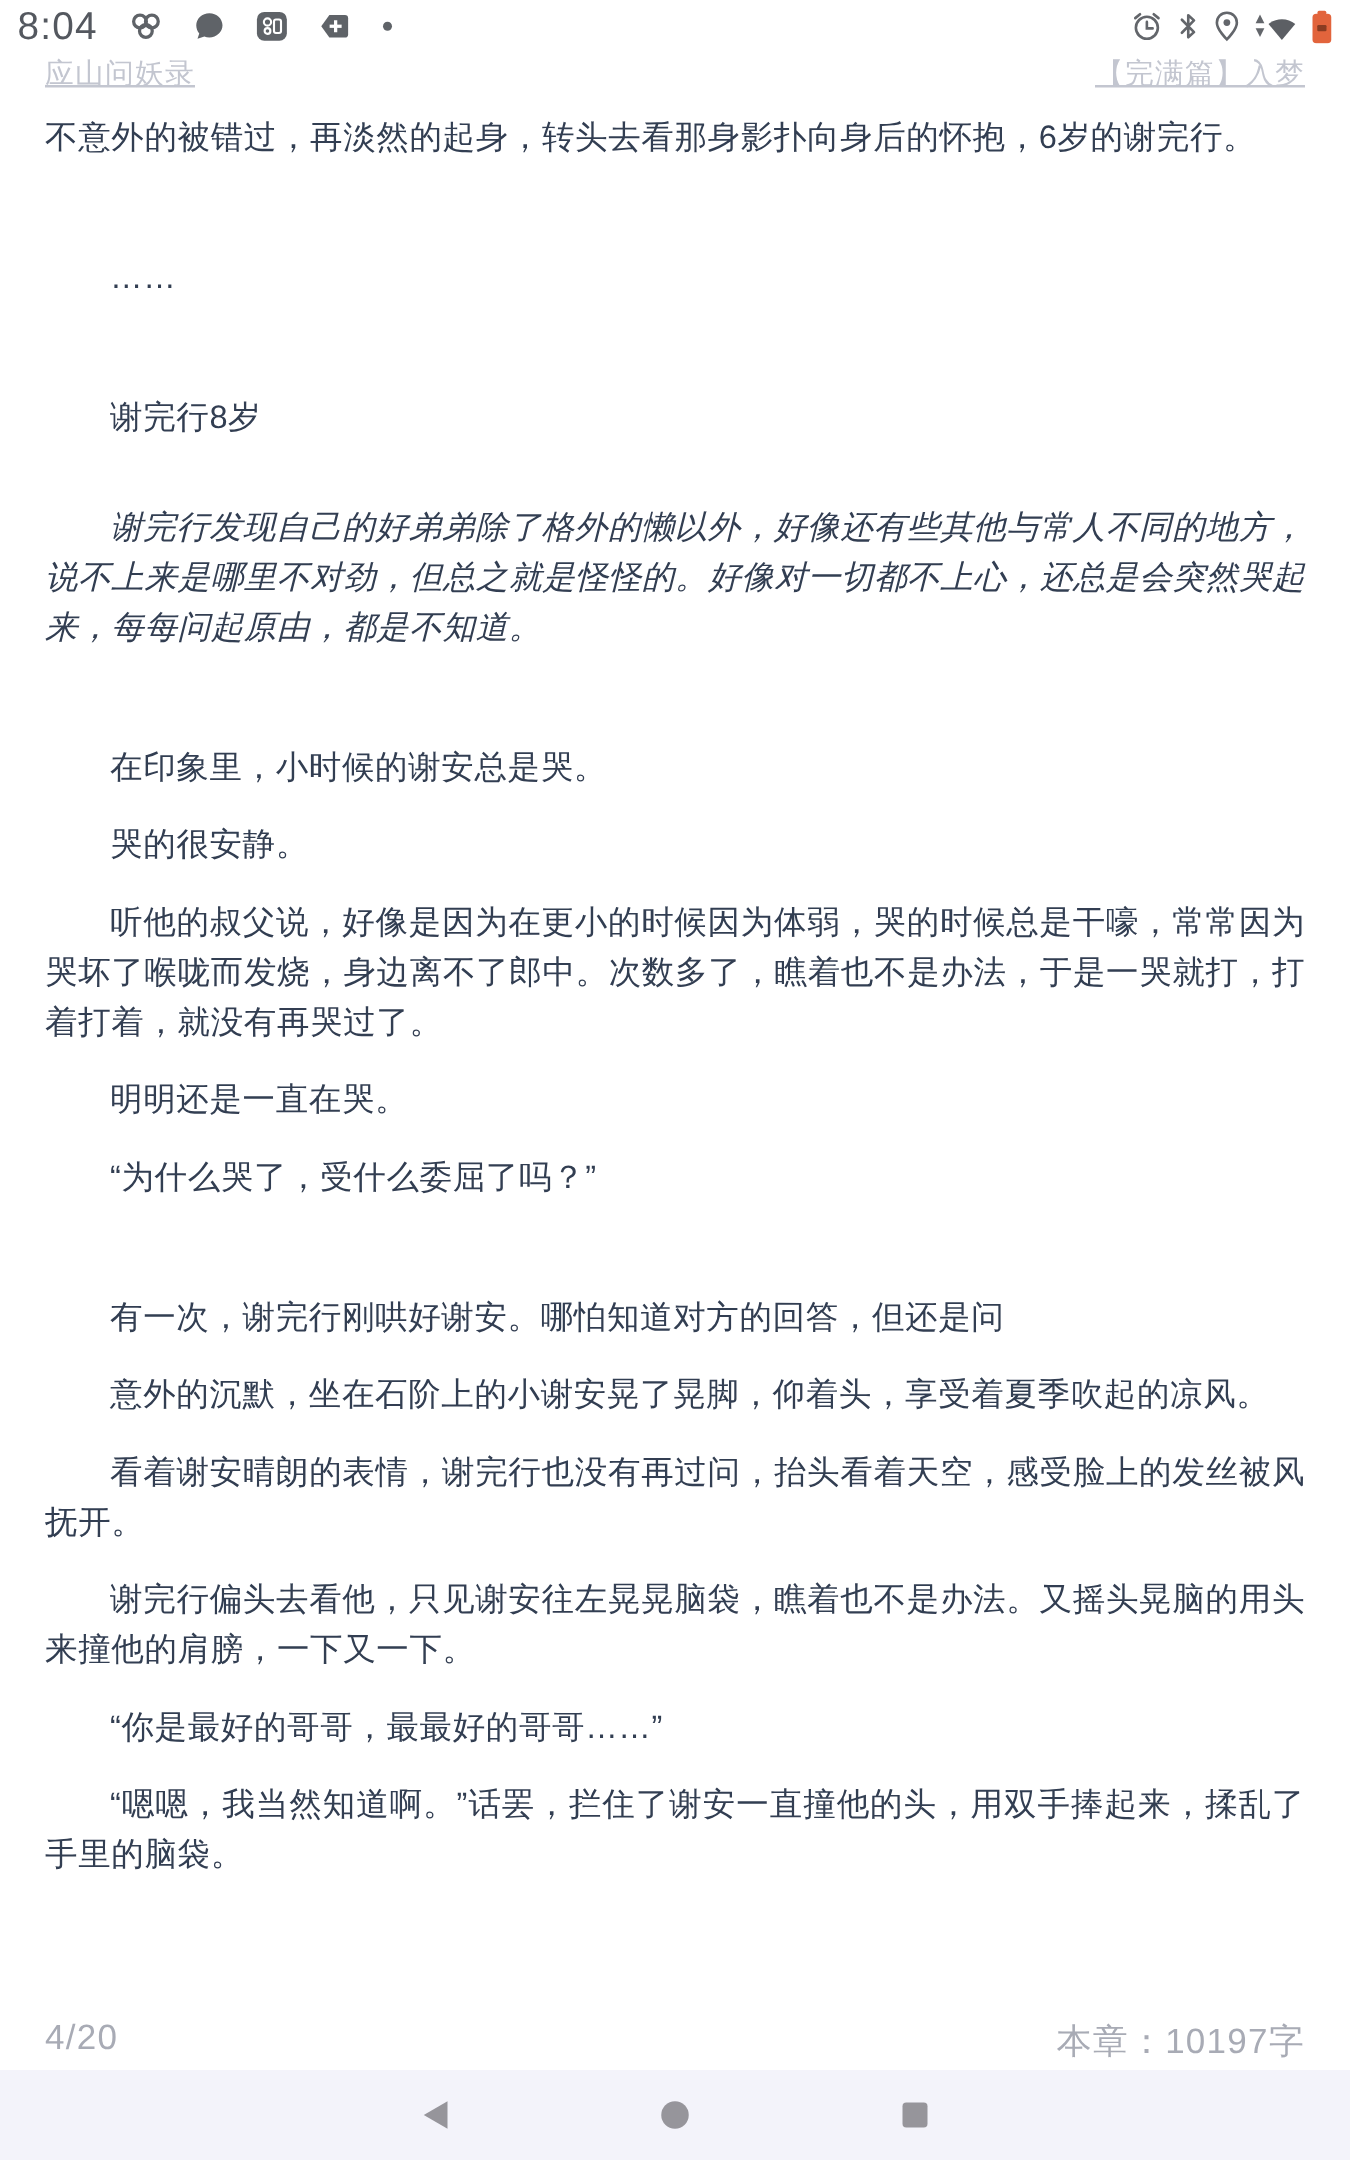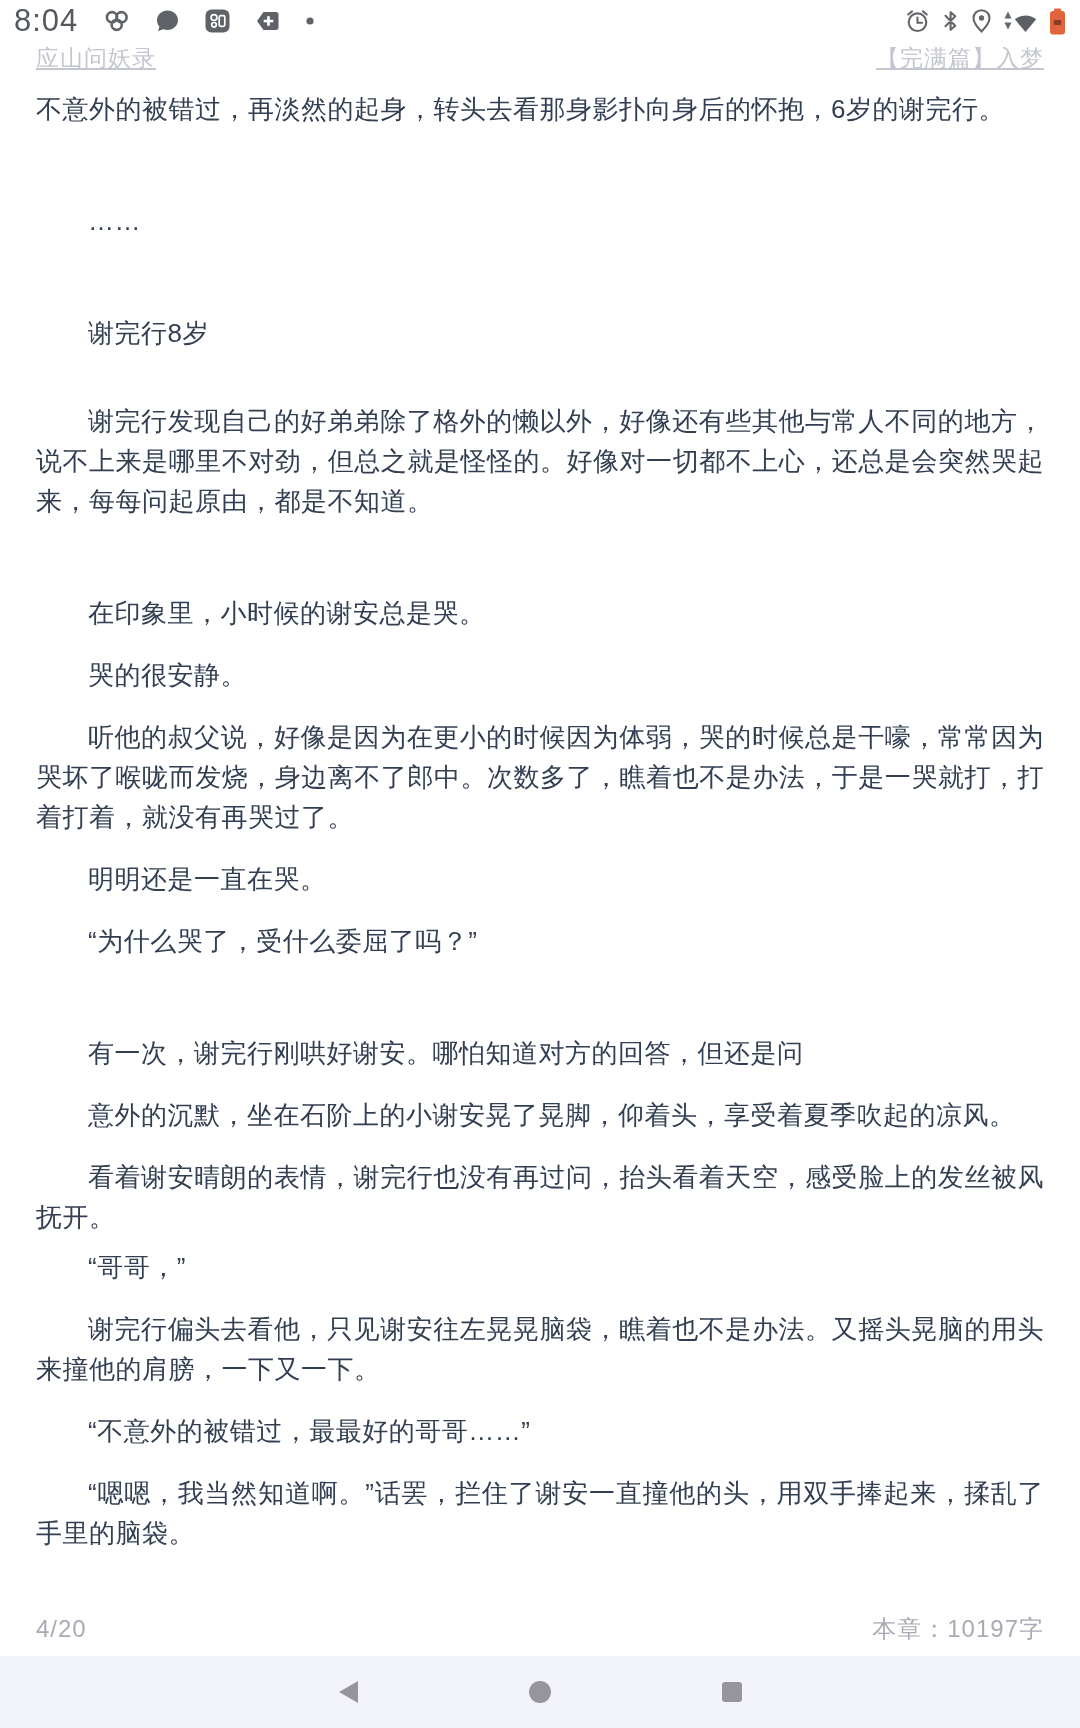--- a/index.html
+++ b/index.html
@@ -28,27 +28,27 @@
   .content{
     position:absolute;top:74px;left:0;right:0;
     padding:15px 36px 0;box-sizing:border-box;
     color:#323e52;font-size:26px;line-height:40px;text-align:justify;
     letter-spacing:0.5px;
   }
   .para{margin:22px 0 0;}
   .first{margin-top:0;}
   .indent{text-indent:2em;}
   .gap-xl{margin-top:72px;}
-  .gap-lg{margin-top:48px;}
+  .gap-lg{margin-top:48px;font-style:italic;}
   .gap-sm{margin-top:10px;}
   
   .page-footer{
     position:absolute;left:36px;right:36px;bottom:84px;height:30px;
-    display:flex;justify-content:space-between;align-items:center;
-    font-size:24px;color:#a8abb5;letter-spacing:1px;
+    display:flex;justify-content:space-between;
+    font-size:28px;color:#a8abb5;letter-spacing:1px;
   }
   
   .nav-bar{
     position:absolute;left:0;right:0;bottom:0;height:72px;background:#f3f3fa;
     display:flex;justify-content:center;align-items:center;gap:168px;
   }
   .nav-btn{display:flex;align-items:center;justify-content:center;width:24px;height:24px;cursor:pointer;}
   .tri-back{width:0;height:0;border-top:11px solid transparent;border-bottom:11px solid transparent;border-right:19px solid #96959b;}
   .circ-home{width:22px;height:22px;border-radius:50%;background:#96959b;}
   .sq-recents{width:20px;height:20px;border-radius:3px;background:#96959b;}
@@ -146,23 +146,22 @@
     <p class="para indent gap-xl">谢完行8岁</p>
     <p class="para indent gap-lg">谢完行发现自己的好弟弟除了格外的懒以外，好像还有些其他与常人不同的地方，说不上来是哪里不对劲，但总之就是怪怪的。好像对一切都不上心，还总是会突然哭起来，每每问起原由，都是不知道。</p>
     <p class="para indent gap-xl">在印象里，小时候的谢安总是哭。</p>
     <p class="para indent">哭的很安静。</p>
     <p class="para indent">听他的叔父说，好像是因为在更小的时候因为体弱，哭的时候总是干嚎，常常因为哭坏了喉咙而发烧，身边离不了郎中。次数多了，瞧着也不是办法，于是一哭就打，打着打着，就没有再哭过了。</p>
     <p class="para indent">明明还是一直在哭。</p>
     <p class="para indent">“为什么哭了，受什么委屈了吗？”</p>
     <p class="para indent gap-xl">有一次，谢完行刚哄好谢安。哪怕知道对方的回答，但还是问</p>
     <p class="para indent">意外的沉默，坐在石阶上的小谢安晃了晃脚，仰着头，享受着夏季吹起的凉风。</p>
     <p class="para indent">看着谢安晴朗的表情，谢完行也没有再过问，抬头看着天空，感受脸上的发丝被风抚开。</p>
-    <p class="para indent gap-sm">“哥哥，”</p>
     <p class="para indent">谢完行偏头去看他，只见谢安往左晃晃脑袋，瞧着也不是办法。又摇头晃脑的用头来撞他的肩膀，一下又一下。</p>
-    <p class="para indent">“不意外的被错过，最最好的哥哥……”</p>
+    <p class="para indent">“你是最好的哥哥，最最好的哥哥……”</p>
     <p class="para indent">“嗯嗯，我当然知道啊。”话罢，拦住了谢安一直撞他的头，用双手捧起来，揉乱了手里的脑袋。</p>
   </div>
 
   <div class="page-footer">
     <span>4/20</span>
     <span>本章：10197字</span>
   </div>
 
   <div class="nav-bar">
     <div class="nav-btn">

